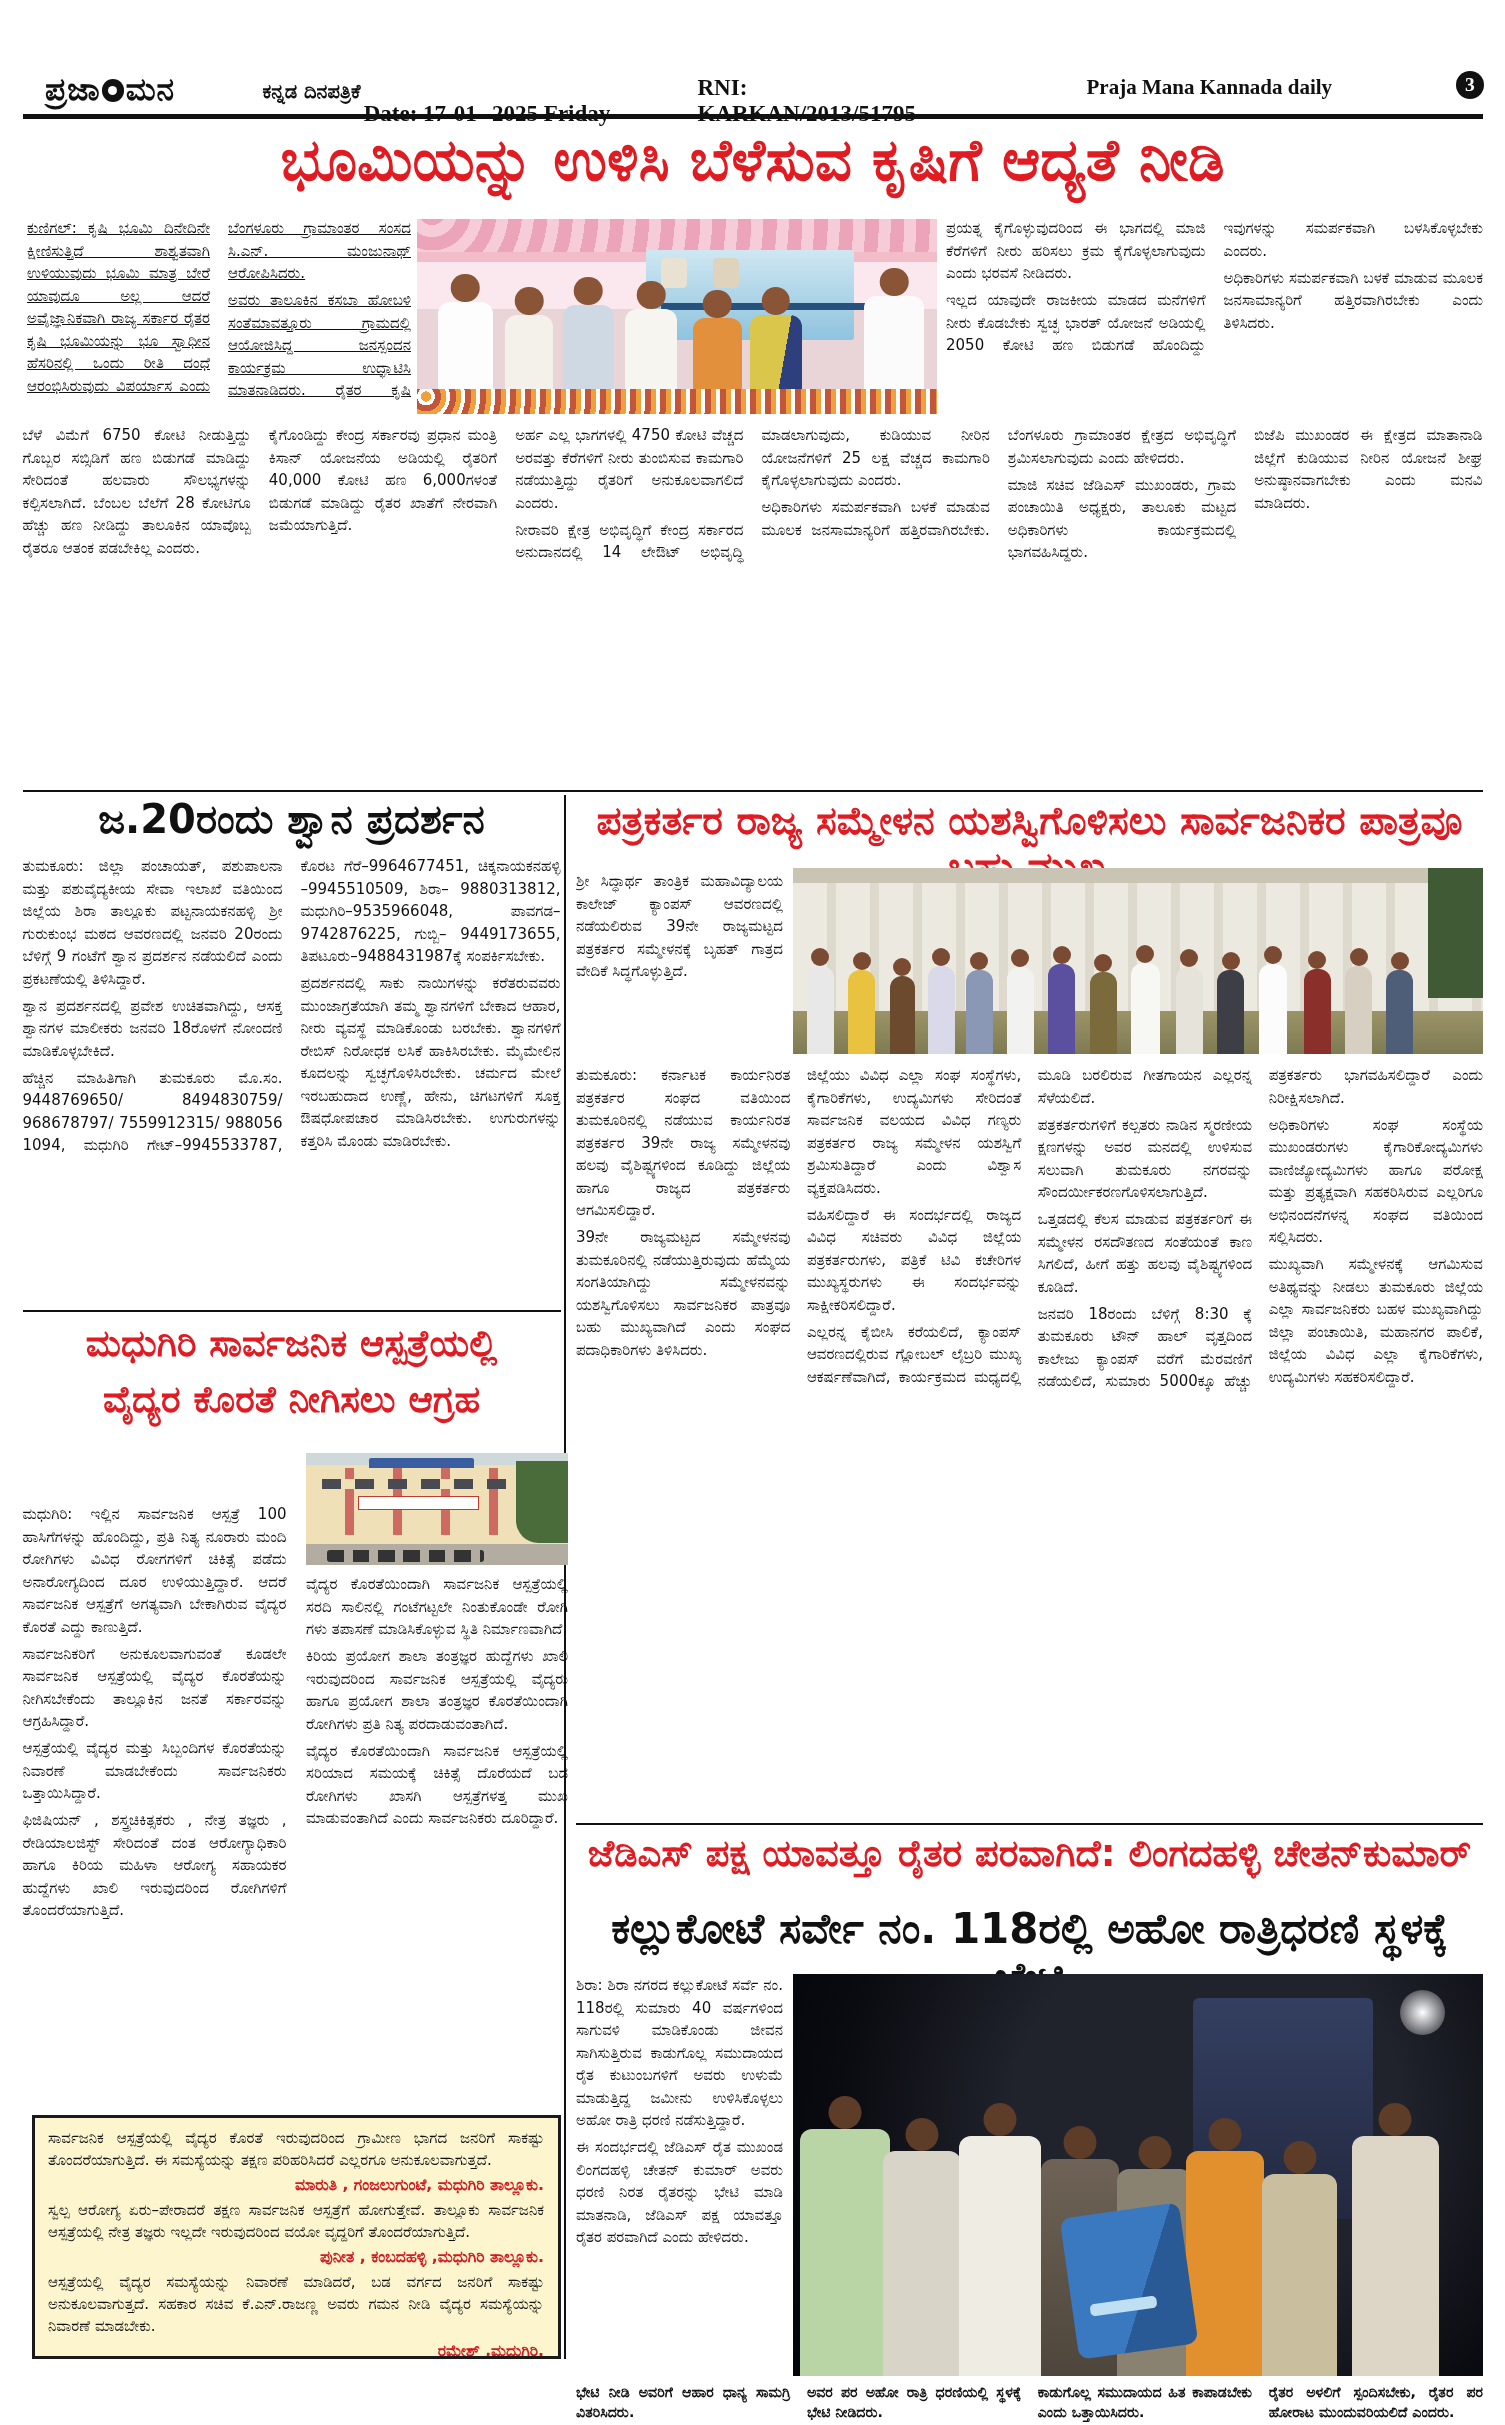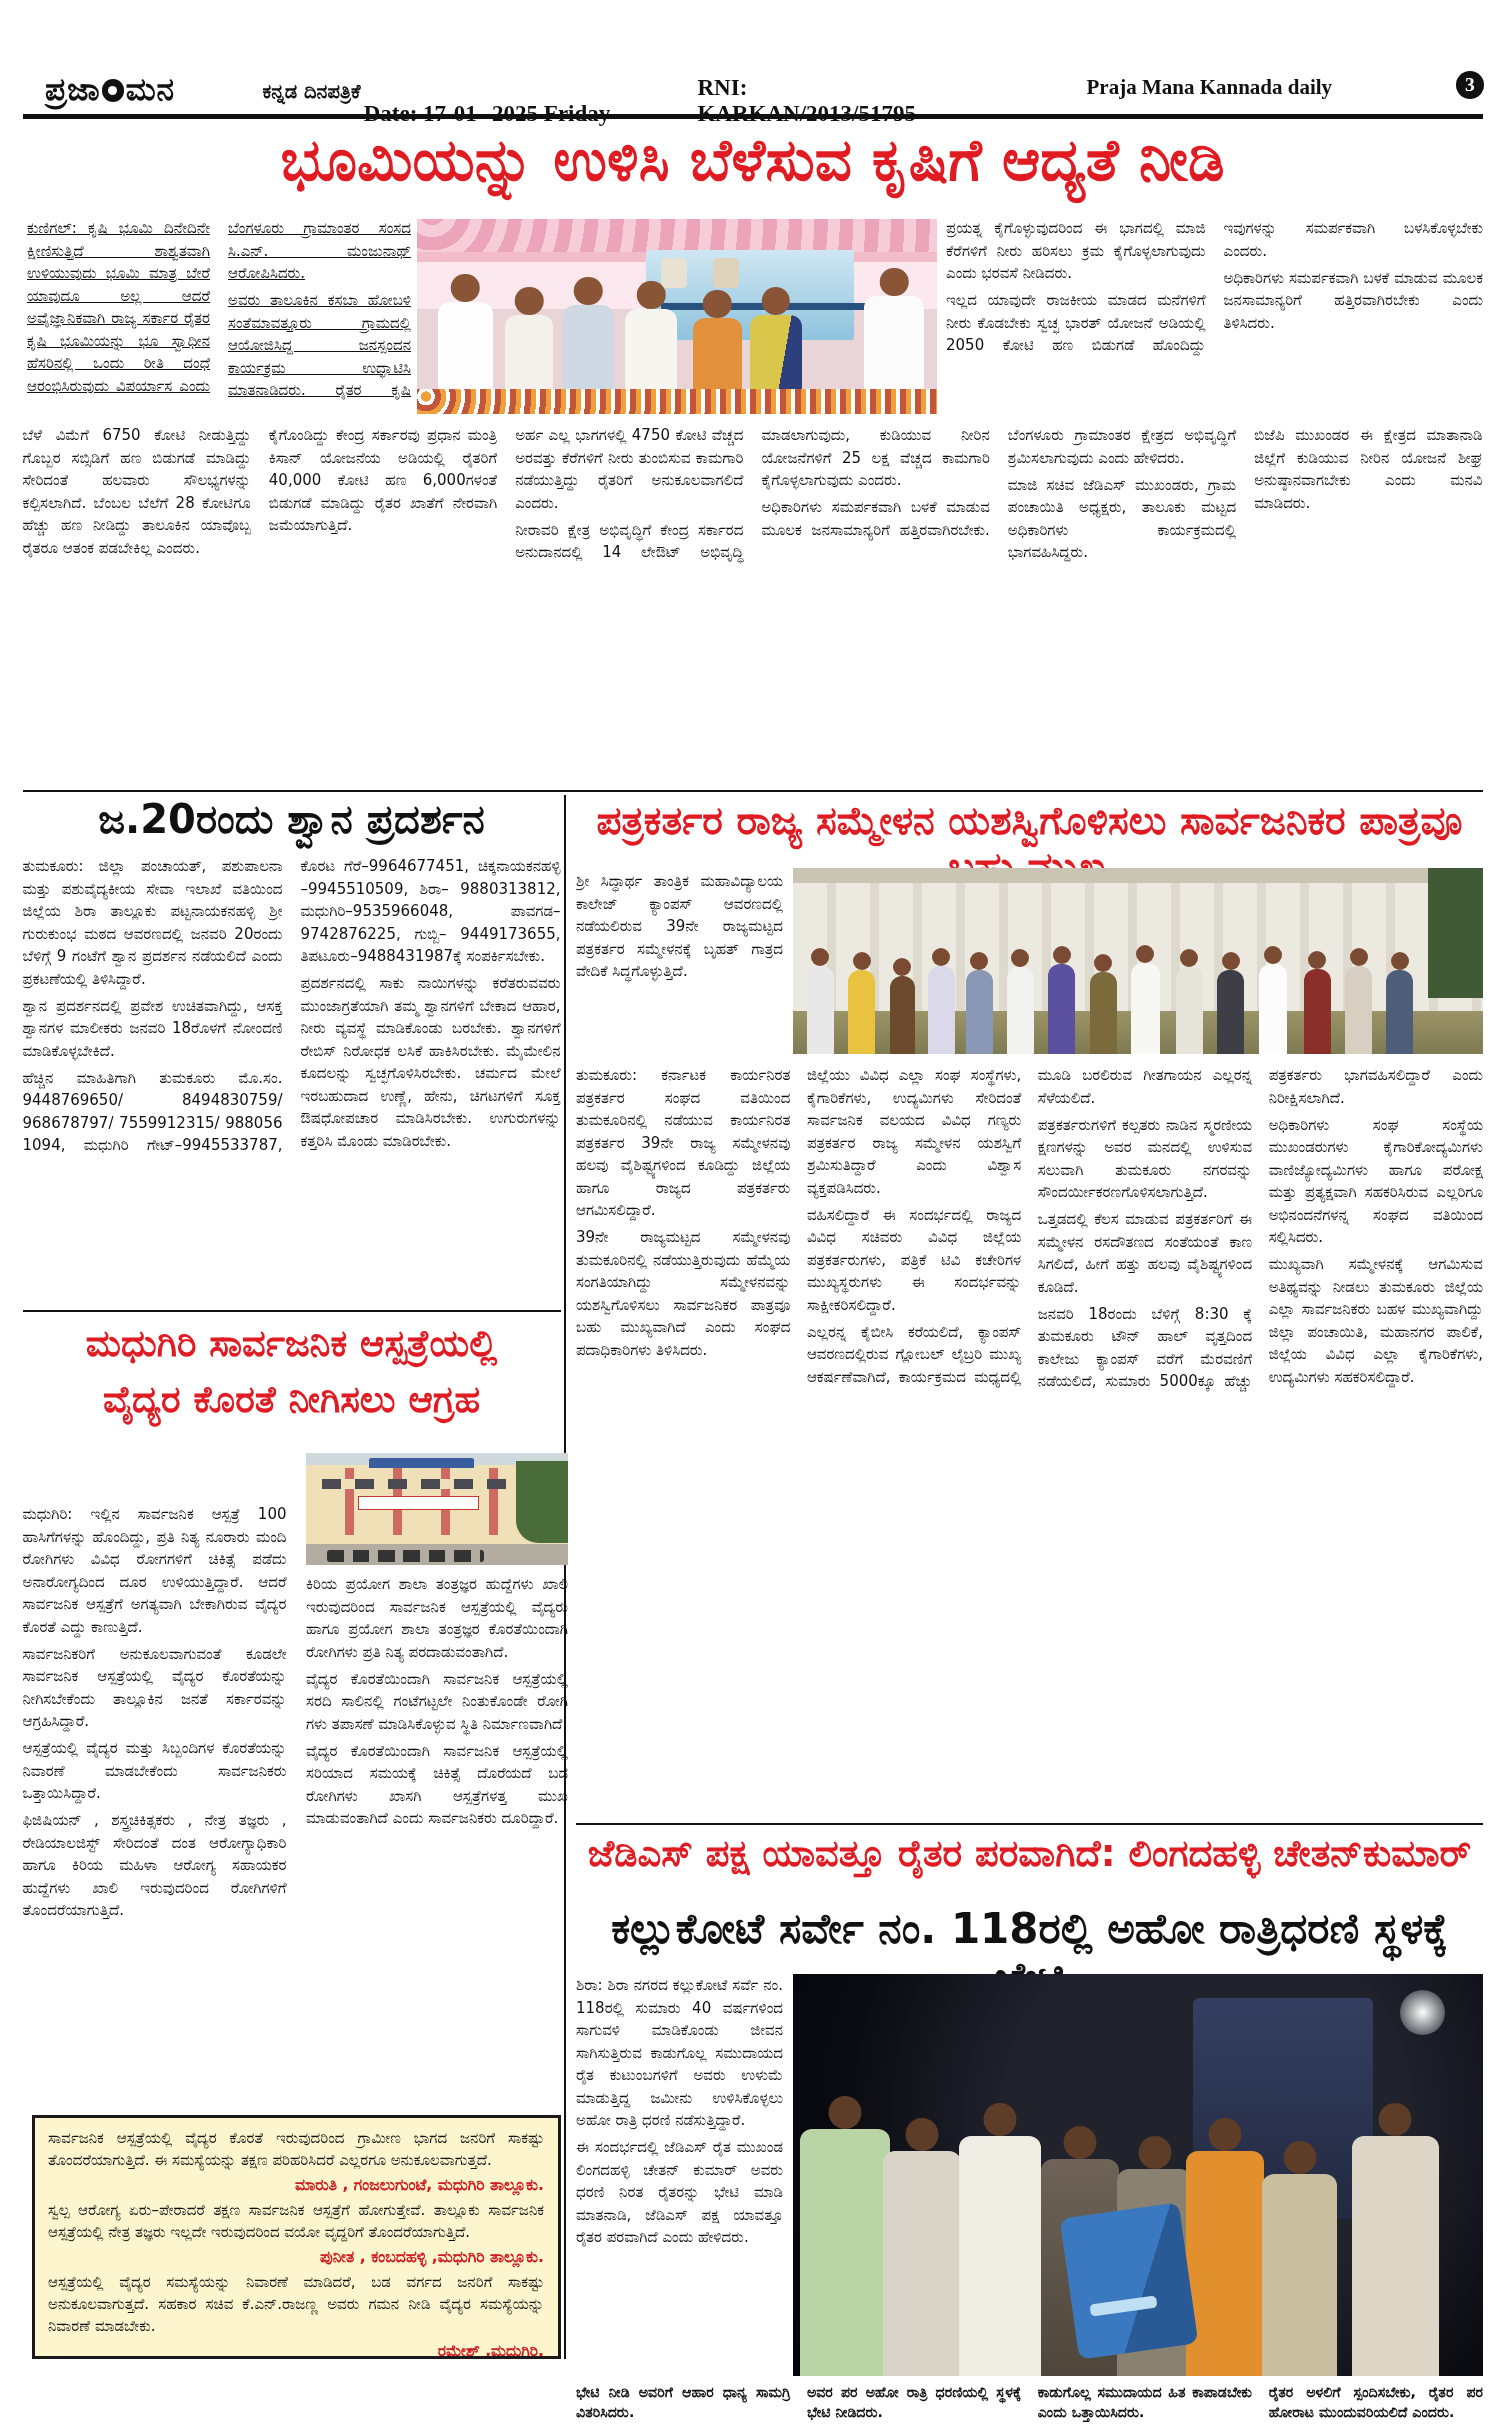--- a/index.html
+++ b/index.html
@@ -127,22 +127,22 @@
     <span style="left:0;top:0;width:100%;height:12px;background:#cfd8da;"></span>
     <span style="left:24%;top:4.5px;width:40%;height:12px;background:#3a5da0;border-radius:2.2px;"></span>
     <span style="left:0;top:15px;width:100%;height:67px;background:repeating-linear-gradient(90deg,#efe0b8 0 39px,#cd6a62 39px 48px);"></span>
     <span style="left:6%;top:25.5px;width:88%;height:10.5px;background:repeating-linear-gradient(90deg,#4a4a52 0 19.5px,#efe0b8 19.5px 33px);"></span>
     <span style="left:20%;top:43px;width:46%;height:13.5px;background:#fff;border:1.5px solid #c23a30;box-sizing:border-box;"></span>
     <span style="left:80%;top:7.5px;width:20%;height:82px;background:#4a6b3a;border-radius:0 0 0 22.5px;"></span>
     <span style="left:0;bottom:0;width:100%;height:21px;background:#b3aca0;"></span>
     <span style="left:8%;bottom:3px;width:60%;height:12px;background:repeating-linear-gradient(90deg,#333 0 16.5px,#b3aca0 16.5px 25.5px);border-radius:3px;"></span>
   </div>
   <div class="abs bodytxt" style="left:306px;top:1573px;width:262px;height:535px;">
+      <p>ವೈದ್ಯರ ಕೊರತೆಯಿಂದಾಗಿ ಸಾರ್ವಜನಿಕ ಆಸ್ಪತ್ರೆಯಲ್ಲಿ ಸರದಿ ಸಾಲಿನಲ್ಲಿ ಗಂಟೆಗಟ್ಟಲೇ ನಿಂತುಕೊಂಡೇ ರೋಗಿ ಗಳು ತಪಾಸಣೆ ಮಾಡಿಸಿಕೊಳ್ಳುವ ಸ್ಥಿತಿ ನಿರ್ಮಾಣವಾಗಿದೆ.</p>
       <p>ಕಿರಿಯ ಪ್ರಯೋಗ ಶಾಲಾ ತಂತ್ರಜ್ಞರ ಹುದ್ದೆಗಳು ಖಾಲಿ ಇರುವುದರಿಂದ ಸಾರ್ವಜನಿಕ ಆಸ್ಪತ್ರೆಯಲ್ಲಿ ವೈದ್ಯರು ಹಾಗೂ ಪ್ರಯೋಗ ಶಾಲಾ ತಂತ್ರಜ್ಞರ ಕೊರತೆಯಿಂದಾಗಿ ರೋಗಿಗಳು ಪ್ರತಿ ನಿತ್ಯ ಪರದಾಡುವಂತಾಗಿದೆ.</p>
-      <p>ವೈದ್ಯರ ಕೊರತೆಯಿಂದಾಗಿ ಸಾರ್ವಜನಿಕ ಆಸ್ಪತ್ರೆಯಲ್ಲಿ ಸರದಿ ಸಾಲಿನಲ್ಲಿ ಗಂಟೆಗಟ್ಟಲೇ ನಿಂತುಕೊಂಡೇ ರೋಗಿ ಗಳು ತಪಾಸಣೆ ಮಾಡಿಸಿಕೊಳ್ಳುವ ಸ್ಥಿತಿ ನಿರ್ಮಾಣವಾಗಿದೆ.</p>
       <p>ವೈದ್ಯರ ಕೊರತೆಯಿಂದಾಗಿ ಸಾರ್ವಜನಿಕ ಆಸ್ಪತ್ರೆಯಲ್ಲಿ ಸರಿಯಾದ ಸಮಯಕ್ಕೆ ಚಿಕಿತ್ಸೆ ದೊರೆಯದೆ ಬಡ ರೋಗಿಗಳು ಖಾಸಗಿ ಆಸ್ಪತ್ರೆಗಳತ್ತ ಮುಖ ಮಾಡುವಂತಾಗಿದೆ ಎಂದು ಸಾರ್ವಜನಿಕರು ದೂರಿದ್ದಾರೆ.</p>
     </div>
 
   <div class="letterbox">
     <p>ಸಾರ್ವಜನಿಕ ಆಸ್ಪತ್ರೆಯಲ್ಲಿ ವೈದ್ಯರ ಕೊರತೆ ಇರುವುದರಿಂದ ಗ್ರಾಮೀಣ ಭಾಗದ ಜನರಿಗೆ ಸಾಕಷ್ಟು ತೊಂದರೆಯಾಗುತ್ತಿದೆ. ಈ ಸಮಸ್ಯೆಯನ್ನು ತಕ್ಷಣ ಪರಿಹರಿಸಿದರೆ ಎಲ್ಲರಗೂ ಅನುಕೂಲವಾಗುತ್ತದೆ.</p>
     <p class="sign">ಮಾರುತಿ , ಗಂಜಲುಗುಂಟೆ, ಮಧುಗಿರಿ ತಾಲ್ಲೂಕು.</p>
     <p>ಸ್ವಲ್ಪ ಆರೋಗ್ಯ ಏರು–ಪೇರಾದರೆ ತಕ್ಷಣ ಸಾರ್ವಜನಿಕ ಆಸ್ಪತ್ರೆಗೆ ಹೋಗುತ್ತೇವೆ. ತಾಲ್ಲೂಕು ಸಾರ್ವಜನಿಕ ಆಸ್ಪತ್ರೆಯಲ್ಲಿ ನೇತ್ರ ತಜ್ಞರು ಇಲ್ಲದೇ ಇರುವುದರಿಂದ ವಯೋ ವೃದ್ದರಿಗೆ ತೊಂದರೆಯಾಗುತ್ತಿದೆ.</p>
     <p class="sign">ಪುನೀತ , ಕಂಬದಹಳ್ಳಿ ,ಮಧುಗಿರಿ ತಾಲ್ಲೂಕು.</p>
     <p>ಆಸ್ಪತ್ರೆಯಲ್ಲಿ ವೈದ್ಯರ ಸಮಸ್ಯೆಯನ್ನು ನಿವಾರಣೆ ಮಾಡಿದರೆ, ಬಡ ವರ್ಗದ ಜನರಿಗೆ ಸಾಕಷ್ಟು ಅನುಕೂಲವಾಗುತ್ತದೆ. ಸಹಕಾರ ಸಚಿವ ಕೆ.ಎನ್.ರಾಜಣ್ಣ ಅವರು ಗಮನ ನೀಡಿ ವೈದ್ಯರ ಸಮಸ್ಯೆಯನ್ನು ನಿವಾರಣೆ ಮಾಡಬೇಕು.</p>
     <p class="sign">ರಮೇಶ್ ,ಮಧುಗಿರಿ.</p>

